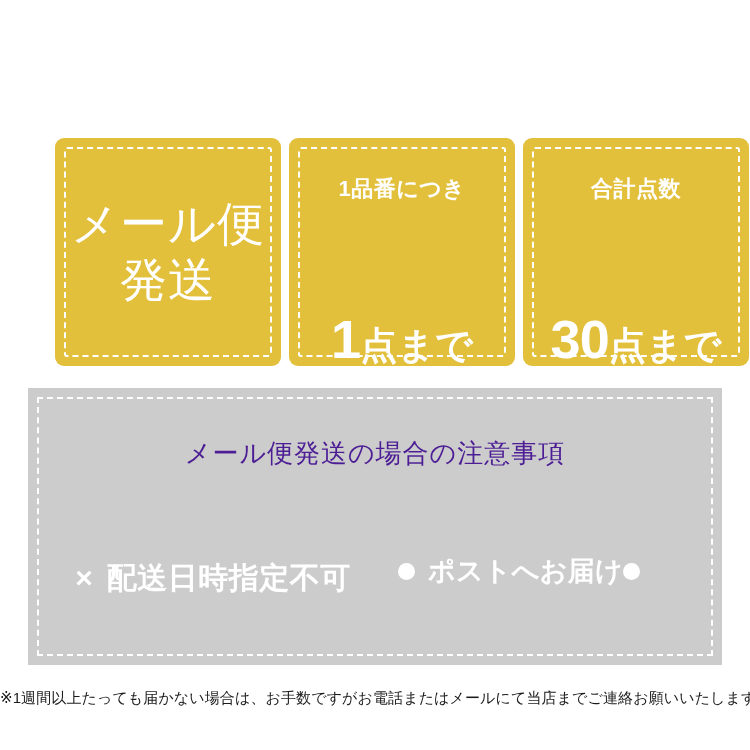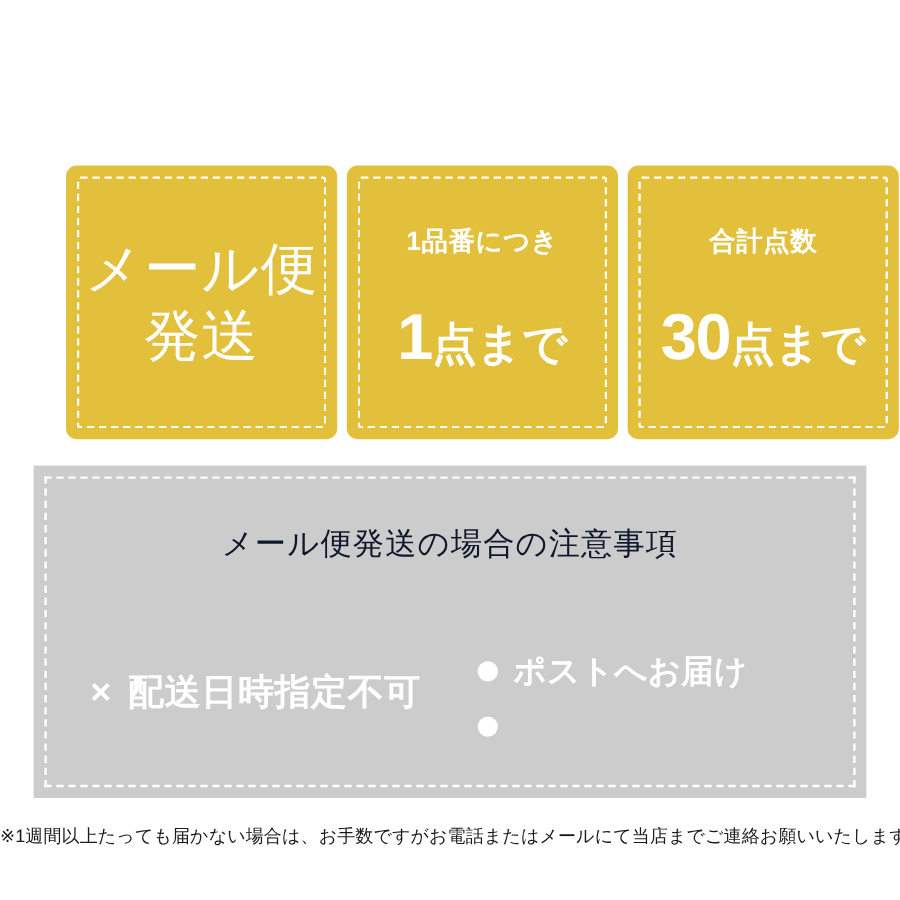--- a/index.html
+++ b/index.html
@@ -82,22 +82,22 @@
   .box1-line {
     font-size: 47px;
     line-height: 56px;
     font-weight: 400;
     letter-spacing: 1px;
     white-space: nowrap;
   }
 
   
   .feature-inner.stacked {
-    justify-content: flex-start;
-    padding-top: 50px;
+    justify-content: space-between;
+    padding-top: 38px;
     box-sizing: border-box;
   }
   .feature-caption {
     font-size: 22px;
     line-height: 26px;
     font-weight: bold;
     letter-spacing: 0.5px;
     white-space: nowrap;
   }
   .feature-amount {
@@ -140,21 +140,21 @@
     pointer-events: none;
   }
   .notice-heading {
     position: absolute;
     left: 0;
     top: 50px;
     width: 100%;
     text-align: center;
     font-size: 26px;
     line-height: 30px;
-    color: #0f172a;
+    color: #4c1d95;
     letter-spacing: 1px;
     white-space: nowrap;
   }
   .notice-body {
     position: absolute;
     left: 0;
     top: 120px;
     width: 100%;
     height: 140px;
     display: flex;
@@ -176,21 +176,21 @@
   }
   .nl-text {
     font-size: 30px;
     line-height: 34px;
     font-weight: bold;
     letter-spacing: 0.5px;
   }
   .notice-right {
     flex: 1;
     display: flex;
-    flex-direction: column;
+    flex-direction: row;
     color: #ffffff;
   }
   .bullet-item {
     display: flex;
     align-items: flex-start;
     margin-bottom: 14px;
   }
   .bullet-item:last-child {
     margin-bottom: 0;
   }

